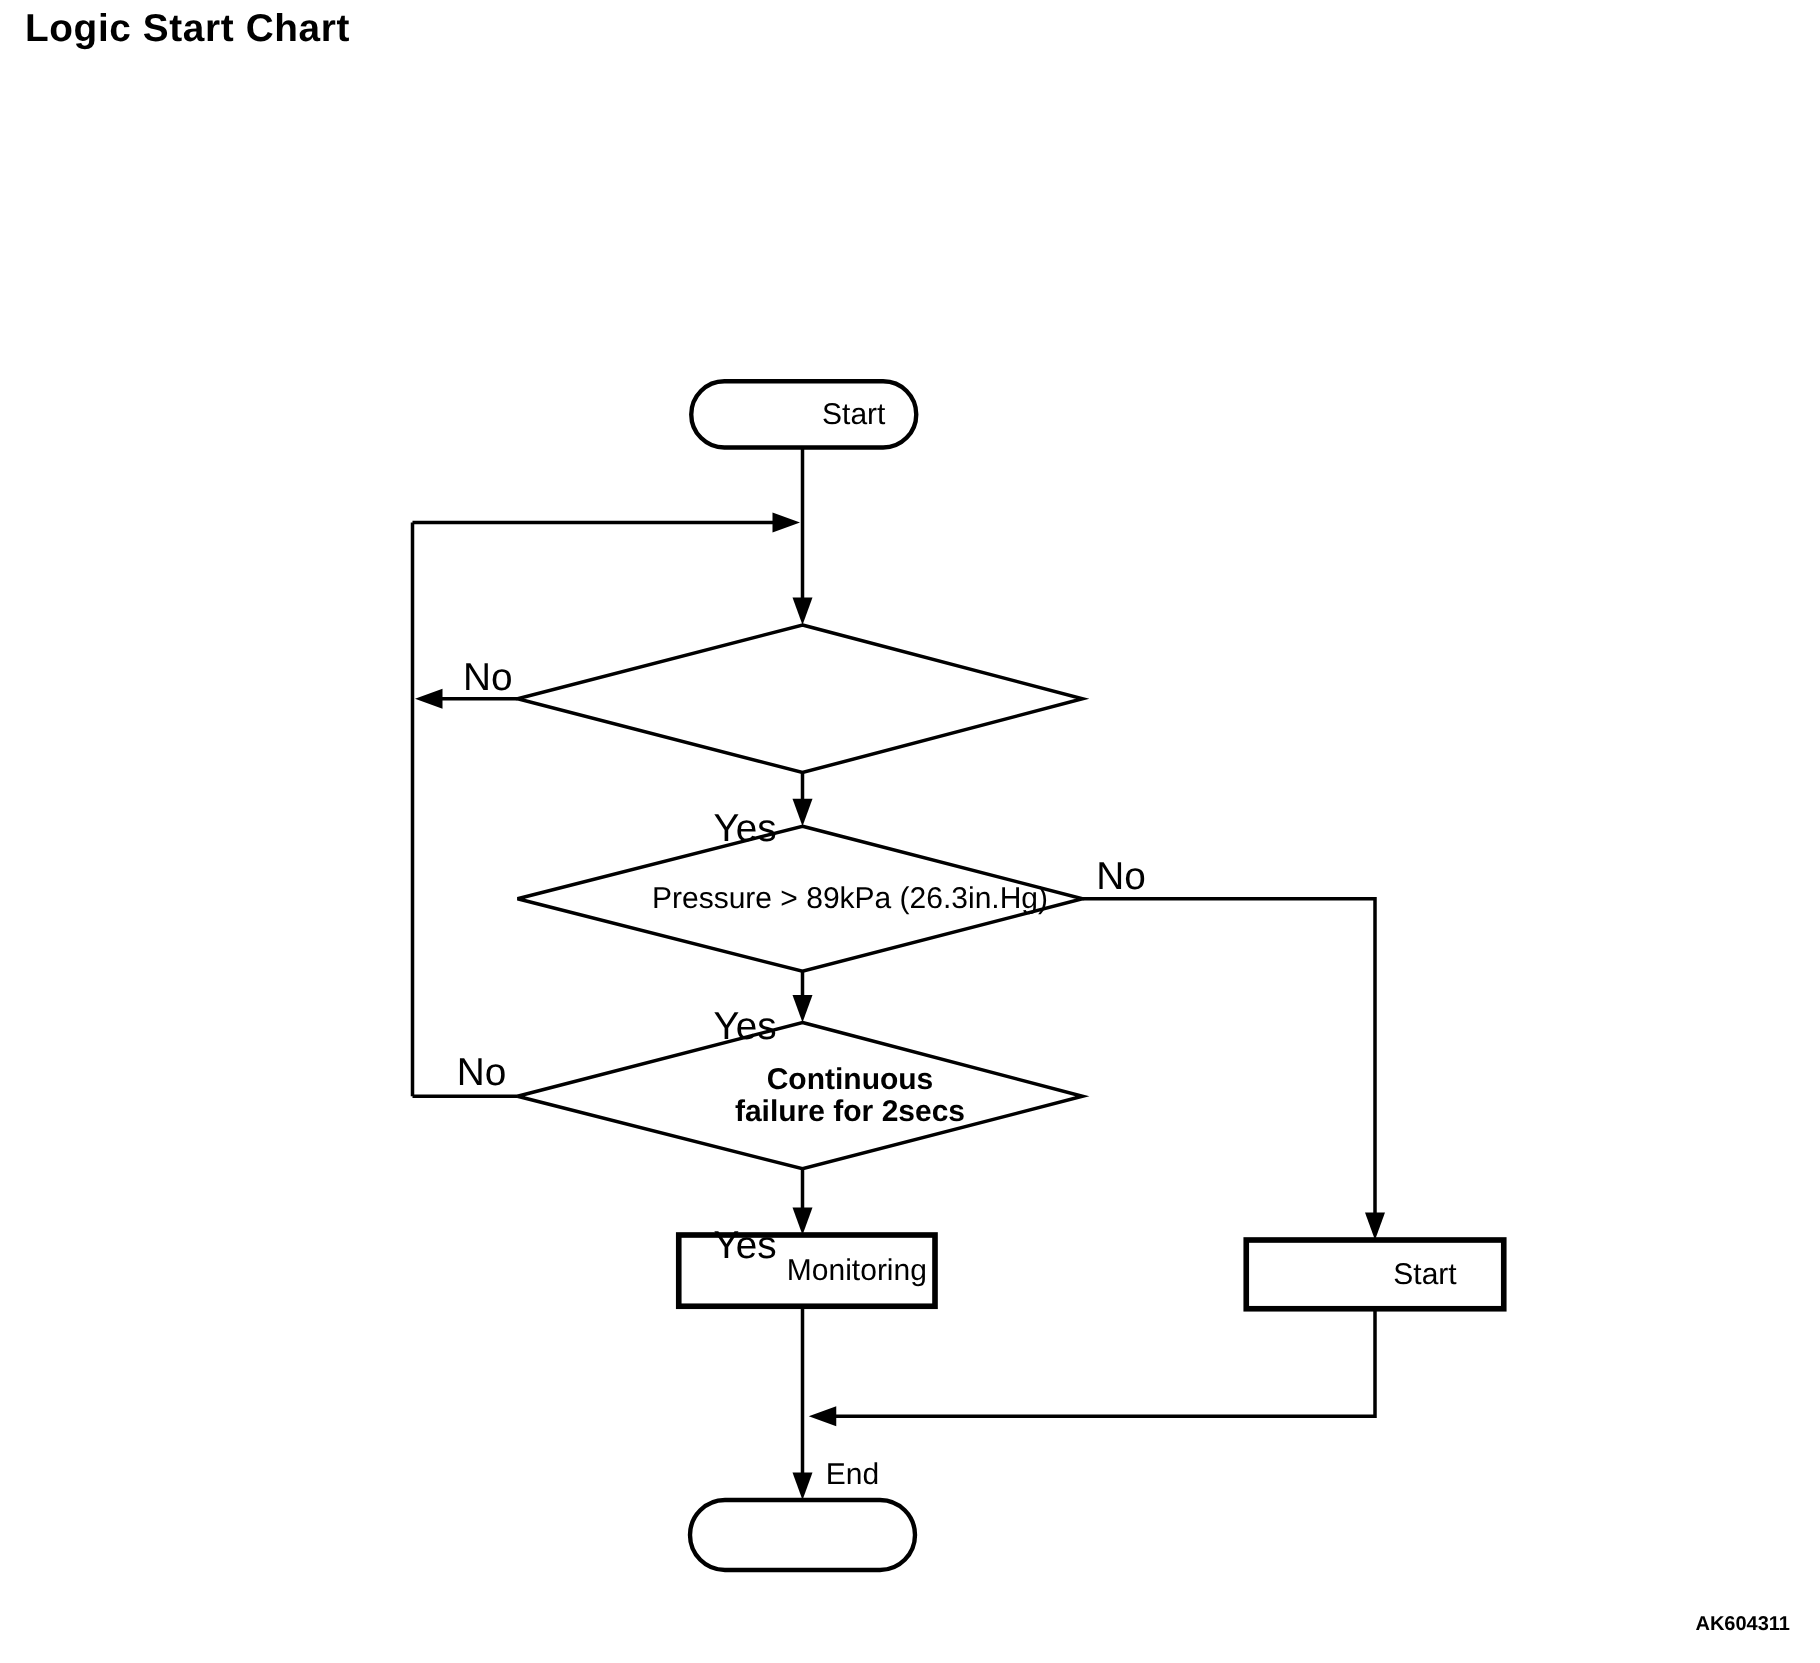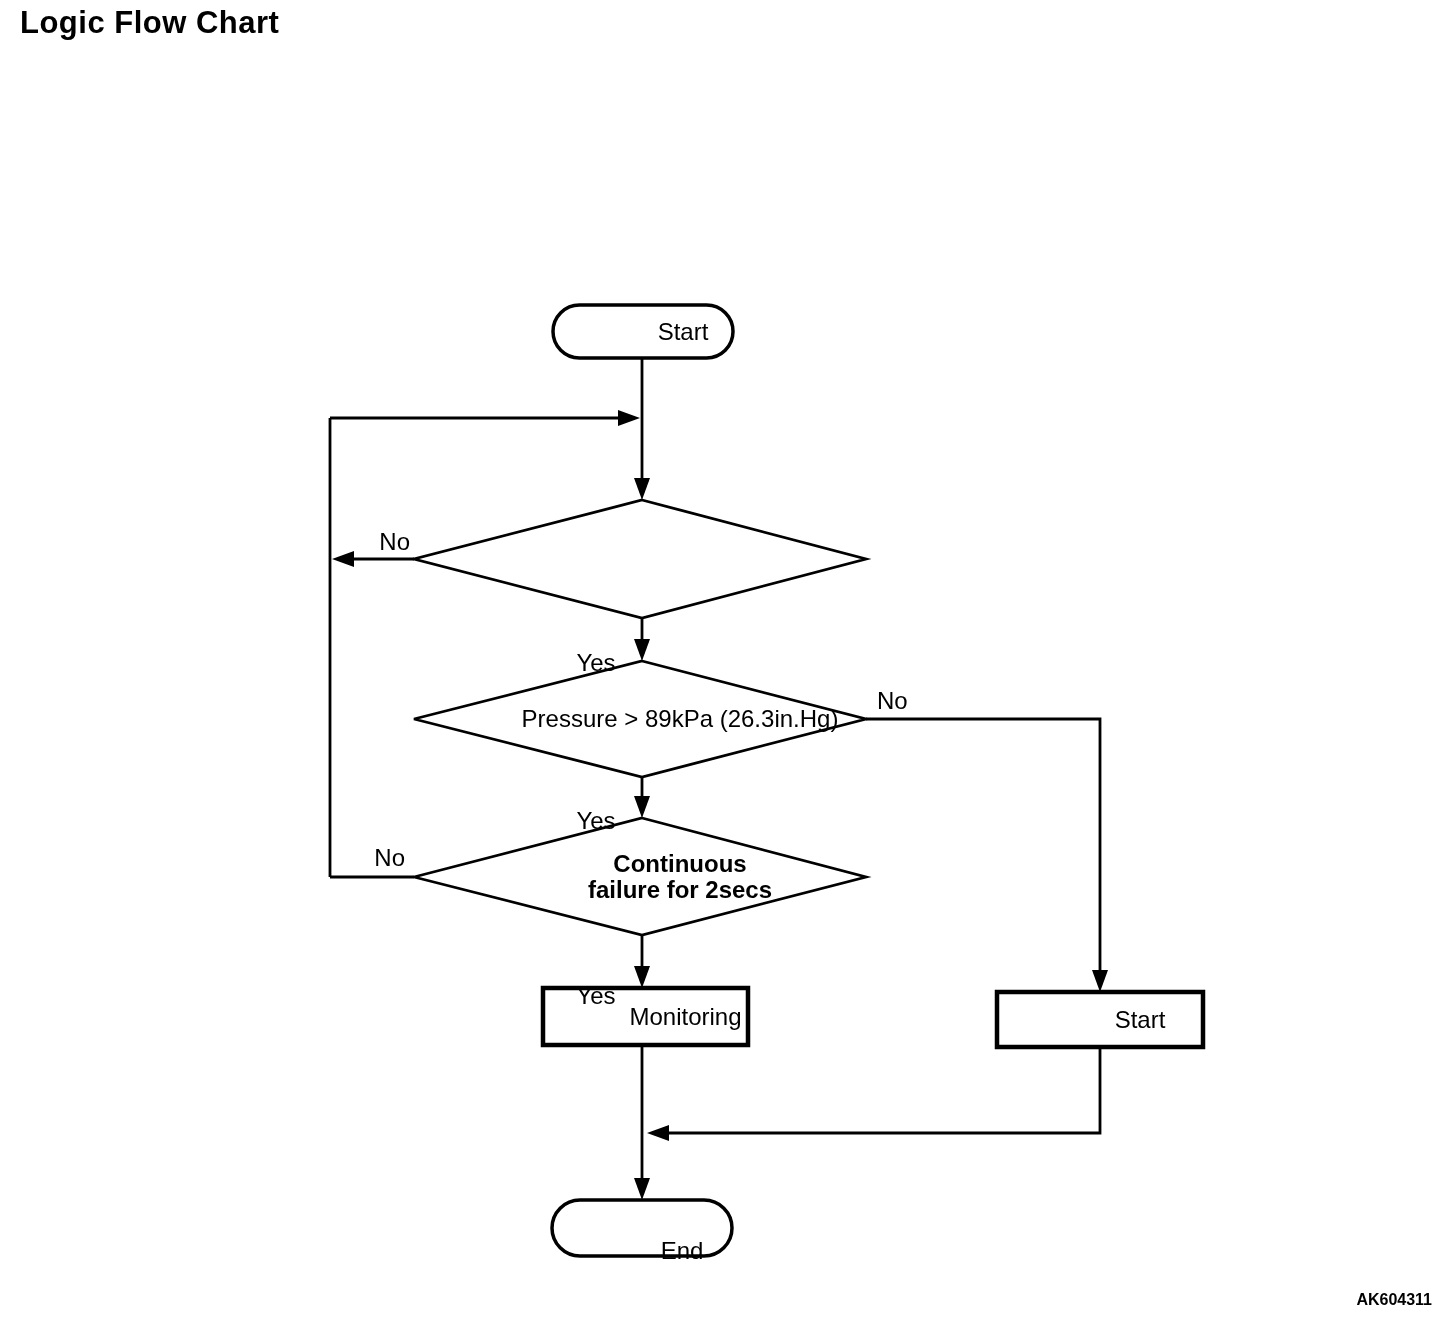--- a/index.html
+++ b/index.html
@@ -43,32 +43,32 @@
     align-items: center;
     justify-content: center;
     text-align: center;
     font-size: 24px;
     line-height: 26px;
     white-space: pre-line;
     margin-left: 40px;
   }
   .edge-label {
     position: absolute;
-    font-size: 24px;
+    font-size: 31px;
     line-height: 23px;
   }
   .align-right { text-align: right; }
   .align-center { text-align: center; margin-top: 35px; }
 </style>
 </head>
 <body>
 
 <div id="canvas">
 
-  <div class="page-title">Logic Flow Chart</div>
+  <div class="page-title">Logic Start Chart</div>
 
   <svg id="diagram-svg" width="1456" height="1330" viewBox="0 0 1456 1330">
 
     <g stroke="#000000" stroke-width="2.8" fill="none">
       <path d="M642,357 L642,492"></path>
       <path d="M330,418 L630,418"></path>
       <path d="M330,418 L330,877"></path>
       <path d="M414,559 L344,559"></path>
       <path d="M414,877 L330,877"></path>
       <path d="M642,618 L642,651"></path>
@@ -107,21 +107,21 @@
 
   <div class="node-label" style="left:414px; top:661px; width:452px; height:116px;">Pressure &gt; 89kPa (26.3in.Hg)</div>
 
   <div class="node-label" style="left:414px; top:818px; width:452px; height:117px;font-weight:bold;">Continuous
 failure for 2secs</div>
 
   <div class="node-label" style="left:543px; top:988px; width:205px; height:57px;">Monitoring</div>
 
   <div class="node-label" style="left:997px; top:992px; width:206px; height:55px;">Start</div>
 
-  <div class="node-label" style="left:552px; top:1223px; width:180px; height:56px;">End</div>
+  <div class="node-label" style="left:552px; top:1152px; width:180px; height:56px;">End</div>
 
   <div class="edge-label align-right" style="left:336px; top:530px; width:74px;">No</div>
 
   <div class="edge-label align-center" style="left:554px; top:616px; width:84px;">Yes</div>
 
   <div class="edge-label" style="left:877px; top:689px; width:80px;">No</div>
 
   <div class="edge-label align-center" style="left:554px; top:774px; width:84px;">Yes</div>
 
   <div class="edge-label align-right" style="left:331px; top:846px; width:74px;">No</div>

